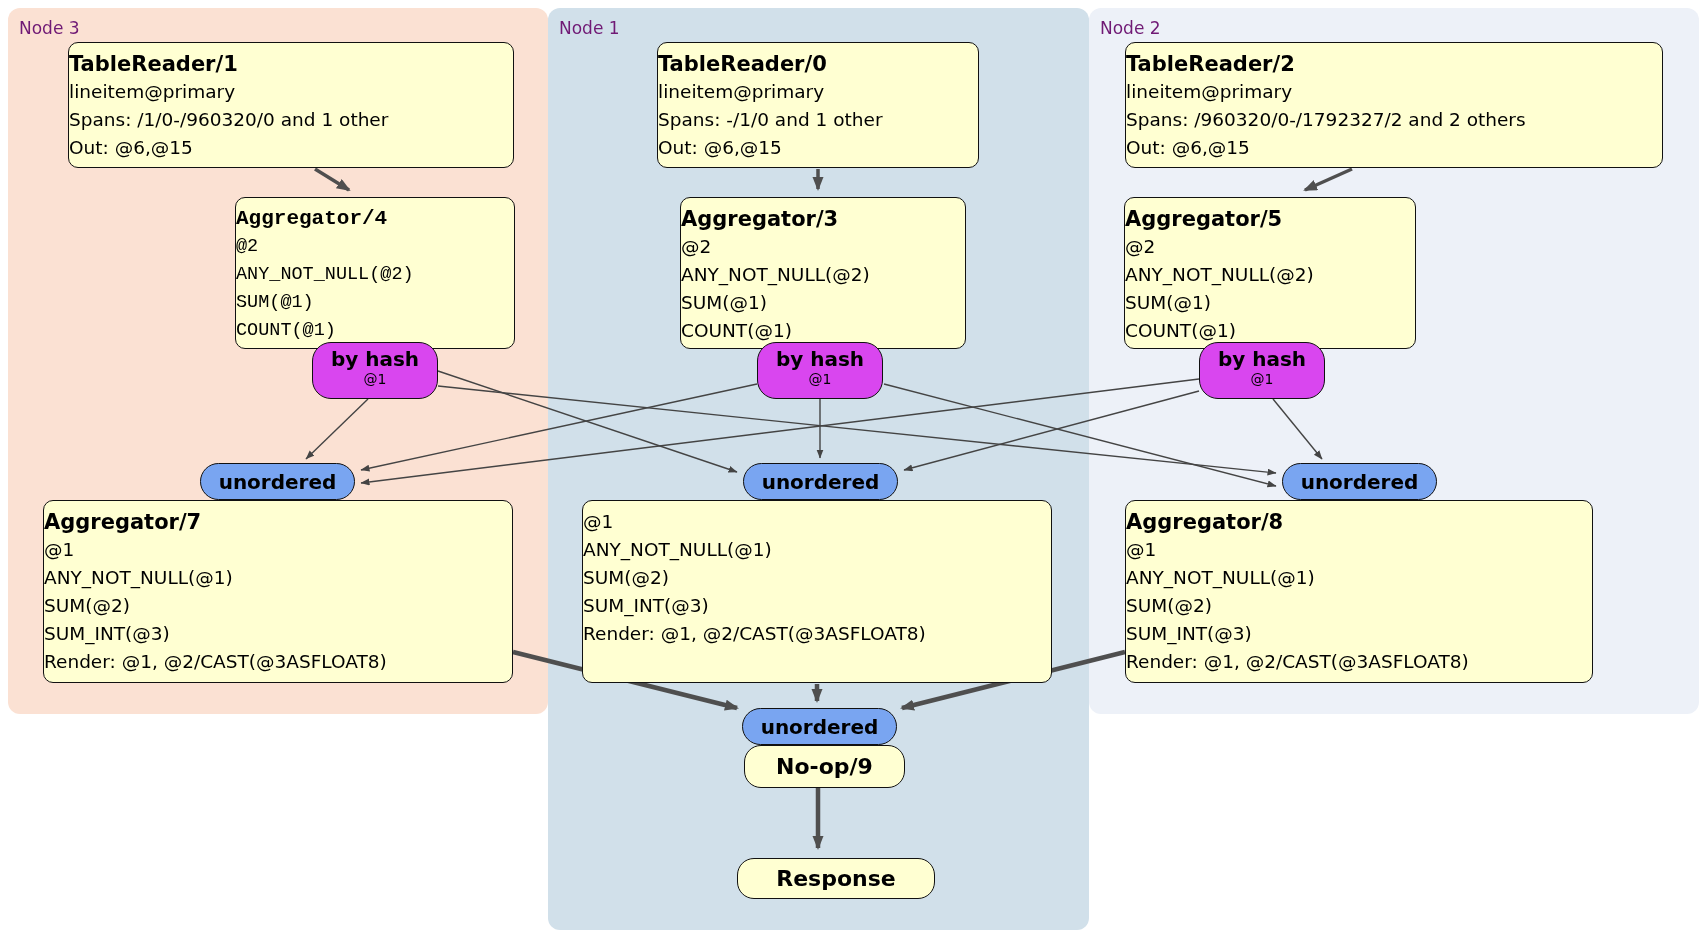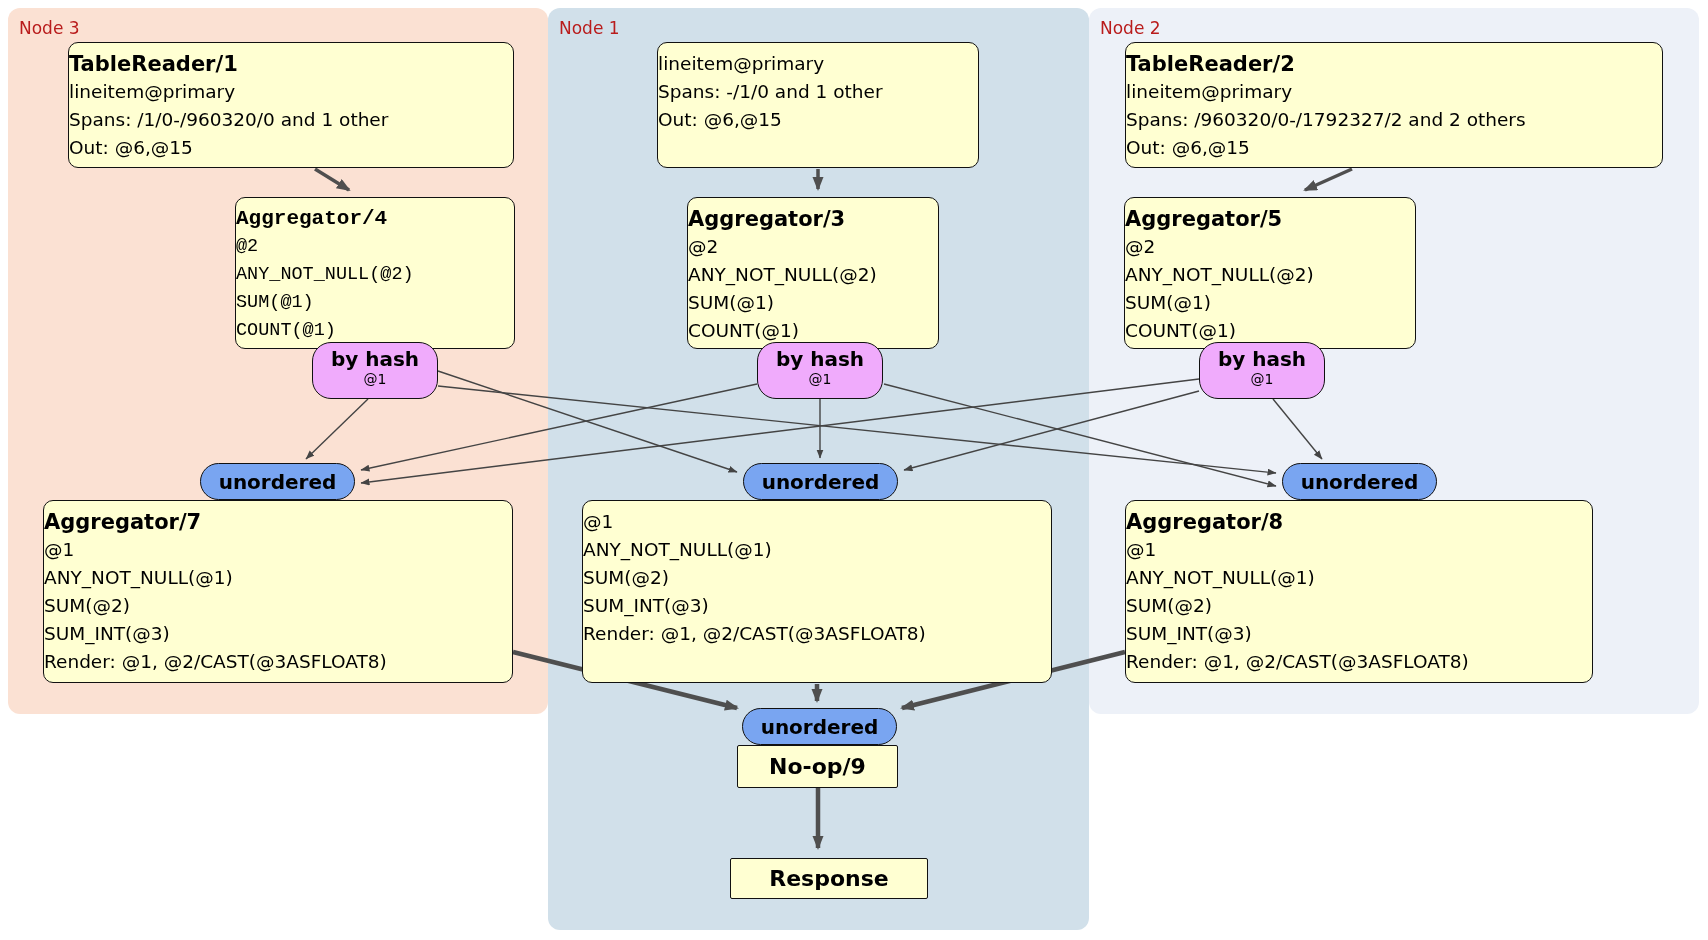--- a/index.html
+++ b/index.html
@@ -1,30 +1,30 @@
 <!DOCTYPE html>
 <html><head>
 <meta charset="utf-8">
 <style>
   html,body{margin:0;padding:0;background:#ffffff;}
   body{width:1708px;height:940px;position:relative;overflow:hidden;
        font-family:"DejaVu Sans","Liberation Sans",sans-serif;color:#000;}
   .region{position:absolute;border-radius:12px;z-index:0;}
-  .region-label{position:absolute;top:10px;left:11px;font-size:17px;color:#b91c1c;}
+  .region-label{position:absolute;top:10px;left:11px;font-size:17px;color:#701a75;}
   #edges{position:absolute;left:0;top:0;z-index:1;}
   .pbox{position:absolute;background:#ffffd2;border:1.6px solid #111;border-radius:10px;
         box-sizing:border-box;text-align:left;padding-top:7px;z-index:2;}
   .pbox .title{font-weight:bold;font-size:21px;line-height:28px;white-space:nowrap;}
   .pbox .line{font-size:18.5px;line-height:28px;white-space:nowrap;}
-  .tbox{position:absolute;background:#ffffd2;border:1.6px solid #111;border-radius:2px;
+  .tbox{position:absolute;background:#ffffd2;border:1.6px solid #111;border-radius:17px;
         box-sizing:border-box;display:flex;align-items:center;justify-content:center;
-        font-weight:bold;font-size:22px;z-index:2;}
+        font-weight:bold;font-size:22px;z-index:2;margin-left:7px;}
   .pill{position:absolute;box-sizing:border-box;border:1.7px solid #111;border-radius:19px;
         text-align:center;z-index:3;}
-  .router{background:#f0abfc;padding-top:4px;}
+  .router{background:#d946ef;padding-top:4px;}
   .router .rlabel{font-weight:bold;font-size:20px;line-height:24px;}
   .router .rdetail{font-size:14px;line-height:16px;}
   .sync{background:#79a5f1;display:flex;align-items:center;justify-content:center;
         font-weight:bold;font-size:20px;text-align:center;}
 </style>
 </head>
 <body>
 
 <div class="region" style="left:8px;top:8px;width:540px;height:706px;background:#fbe1d3;">
   <span class="region-label">Node 3</span>
@@ -68,41 +68,42 @@
 </svg>
 
 <div class="pbox" style="left:68px;top:42px;width:446px;height:126px;">
   <div class="title">TableReader/1</div>
   <div class="line">lineitem@primary</div>
   <div class="line">Spans: /1/0-/960320/0 and 1 other</div>
   <div class="line">Out: @6,@15</div>
 </div>
 
 <div class="pbox" style="left:657px;top:42px;width:322px;height:126px;">
+  <div class="title">TableReader/0</div>
   <div class="line">lineitem@primary</div>
   <div class="line">Spans: -/1/0 and 1 other</div>
   <div class="line">Out: @6,@15</div>
 </div>
 
 <div class="pbox" style="left:1125px;top:42px;width:538px;height:126px;">
   <div class="title">TableReader/2</div>
   <div class="line">lineitem@primary</div>
   <div class="line">Spans: /960320/0-/1792327/2 and 2 others</div>
   <div class="line">Out: @6,@15</div>
 </div>
 
 <div class="pbox" style="left:235px;top:197px;width:280px;height:152px;font-family:Liberation Mono, monospace;">
   <div class="title">Aggregator/4</div>
   <div class="line">@2</div>
   <div class="line">ANY_NOT_NULL(@2)</div>
   <div class="line">SUM(@1)</div>
   <div class="line">COUNT(@1)</div>
 </div>
 
-<div class="pbox" style="left:680px;top:197px;width:252px;height:152px;margin-left:7px;">
+<div class="pbox" style="left:680px;top:197px;width:286px;height:152px;">
   <div class="title">Aggregator/3</div>
   <div class="line">@2</div>
   <div class="line">ANY_NOT_NULL(@2)</div>
   <div class="line">SUM(@1)</div>
   <div class="line">COUNT(@1)</div>
 </div>
 
 <div class="pbox" style="left:1124px;top:197px;width:292px;height:152px;">
   <div class="title">Aggregator/5</div>
   <div class="line">@2</div>

